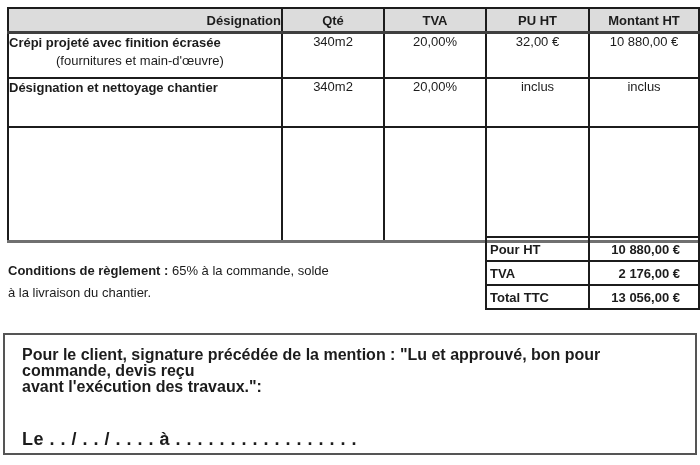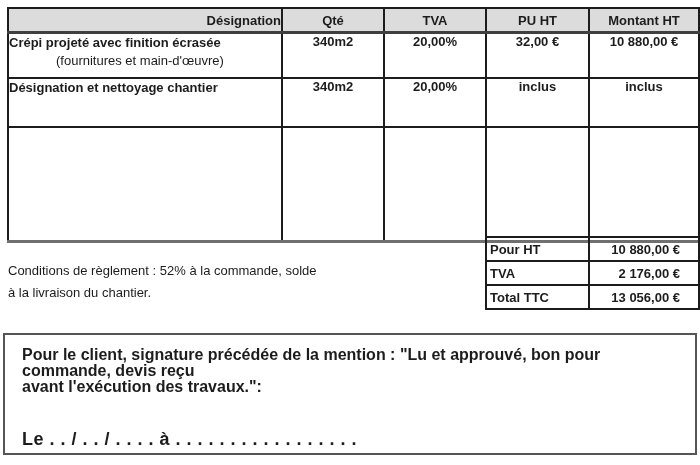--- a/index.html
+++ b/index.html
@@ -48,21 +48,20 @@
     text-align: left;
     padding: 4px 3px 0 3px;
     line-height: 18px;
     margin-top: 6px;
   }
   .cell-designation .main-line { font-weight: bold; display: block; }
   .cell-designation .sub-line  { font-weight: normal; display: block; padding-left: 47px; }
   .cell-val {
     text-align: center;
     padding-top: 6px;
-    font-weight: bold;
   }
   .row-item1 td { height: 43px; }
   .row-item2 td { height: 47px; }
   .row-empty td {
     height: 112px;
     border-bottom: 3px solid #707070;
   }
 
   
   .totals-table {
@@ -86,21 +85,21 @@
 
   
   .payment-terms {
     position: absolute;
     left: 8px;
     top: 260px;
     width: 420px;
     font-size: 13px;
     line-height: 22px;
   }
-  .payment-terms .pt-label { font-weight: normal; }
+  .payment-terms .pt-label { font-weight: bold; }
 
   
   .signature-box {
     position: absolute;
     left: 3px;
     top: 333px;
     width: 694px;
     height: 122px;
     border: 2px solid #555555;
     box-sizing: border-box;
@@ -188,21 +187,21 @@
     <td class="t-value">2 176,00 €</td>
   </tr>
   <tr>
     <td class="t-label">Total TTC</td>
     <td class="t-value">13 056,00 €</td>
   </tr>
 </tbody>
   </table>
 
 <div class="payment-terms">
-  <span class="pt-label">Conditions de règlement :</span><span> 52% à la commande, solde</span><br>
+  <span class="pt-label">Conditions de règlement :</span><span> 65% à la commande, solde</span><br>
   <span>à la livraison du chantier.</span>
 </div>
 
 <div class="signature-box">
   <div class="signature-mention">
     <span>Pour le client, signature précédée de la mention : "Lu et approuvé, bon pour commande, devis reçu</span><br>
     <span>avant l'exécution des travaux.":</span>
   </div>
   <div class="signature-date-line">Le . . / . . / . . . . à . . . . . . . . . . . . . . . . .</div>
 </div>

